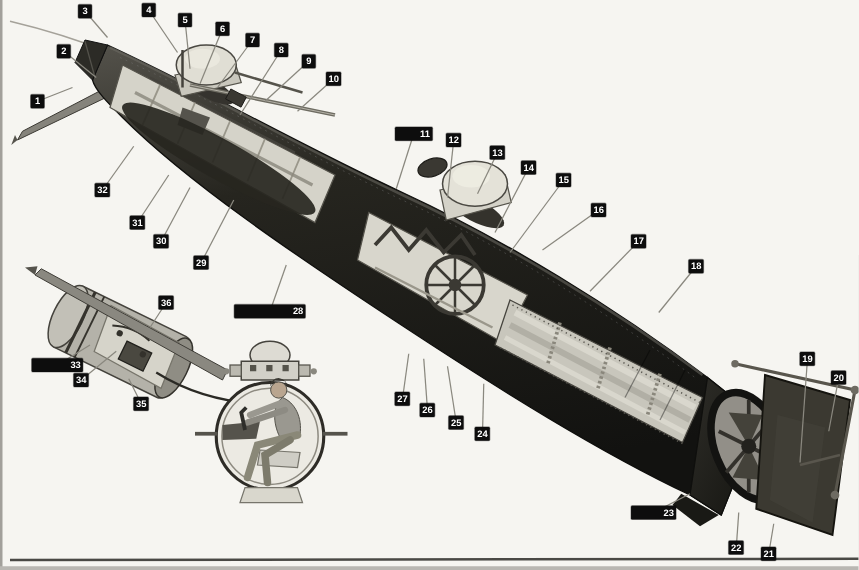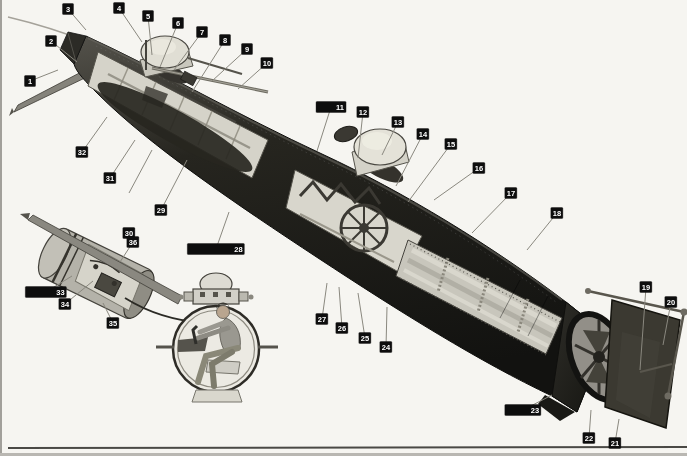--- a/index.html
+++ b/index.html
@@ -288,21 +288,21 @@
       <div class="lbl" style="left: 671px; top: 302px;">20</div>
       <div class="lbl" style="left: 615px; top: 443px;">21</div>
       <div class="lbl" style="left: 589px; top: 438px;">22</div>
       <div class="lbl" style="left: 523px; top: 410px; padding-left: 26px;">23</div>
       <div class="lbl" style="left: 386px; top: 347px;">24</div>
       <div class="lbl" style="left: 365px; top: 338px;">25</div>
       <div class="lbl" style="left: 342px; top: 328px;">26</div>
       <div class="lbl" style="left: 322px; top: 319px;">27</div>
       <div class="lbl" style="left: 216px; top: 249px; padding-left: 47px;">28</div>
       <div class="lbl" style="left: 161px; top: 210px; text-align: center;">29</div>
-      <div class="lbl" style="left: 129px; top: 193px; margin-top: 40px;">30</div>
+      <div class="lbl" style="left: 129px; top: 193px;">30</div>
       <div class="lbl" style="left: 110px; top: 178px;">31</div>
       <div class="lbl" style="left: 82px; top: 152px;">32</div>
       <div class="lbl" style="left: 46px; top: 292px; padding-left: 31px;">33</div>
       <div class="lbl" style="left: 65px; top: 304px;">34</div>
       <div class="lbl" style="left: 113px; top: 323px;">35</div>
       <div class="lbl" style="left: 133px; top: 242px;">36</div>
     </div>
 
 </div>
 

